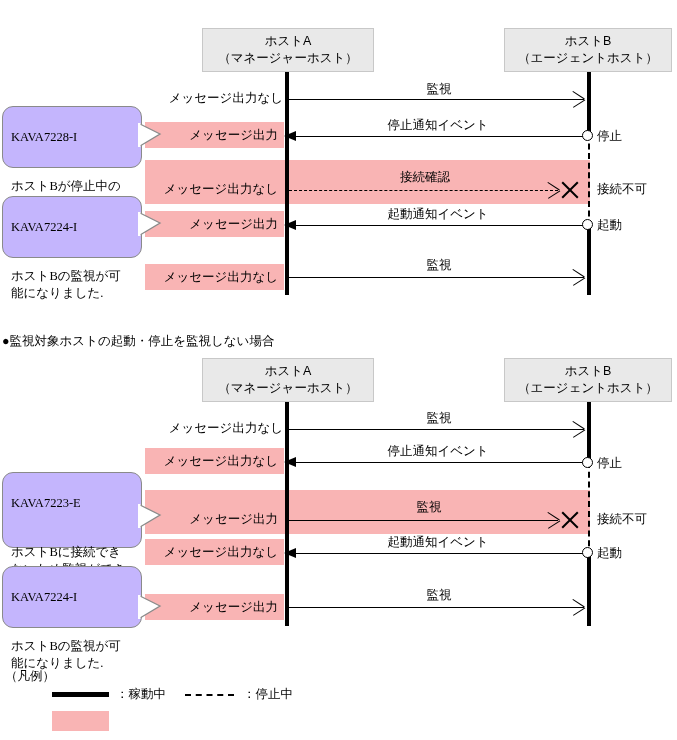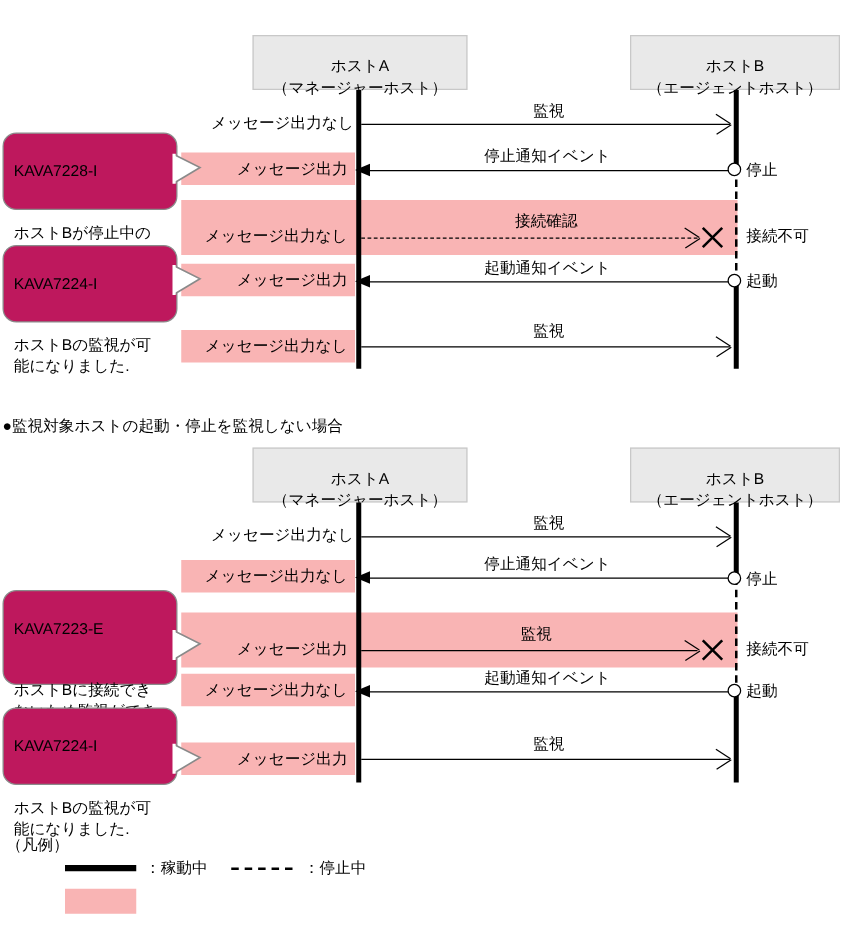--- a/index.html
+++ b/index.html
@@ -33,21 +33,21 @@
 
   
   .actor-box {
     position: absolute;
     background: #e9e9e9;
     border: 1px solid #c8c8c8;
     box-sizing: border-box;
     text-align: center;
     font-size: 12.5px;
     line-height: 17px;
-    padding-top: 16px;
+    padding-top: 4px;
     white-space: nowrap;
   }
   .actor-box .l2 { display: block; }
 
   
   .lifeline-solid {
     position: absolute;
     width: 4px;
     background: #000000;
   }
@@ -147,28 +147,29 @@
     width: 0;
     height: 22px;
     border-left: 2.6px solid #000000;
   }
   .xmark::before { transform: rotate(45deg); }
   .xmark::after  { transform: rotate(-45deg); }
 
   
   .callout {
     position: absolute;
-    background: #be185d;
+    background: #c4b5fd;
     border: 1.3px solid #8a8a8a;
     border-radius: 11px;
     box-sizing: border-box;
     font-size: 12.5px;
     line-height: 16.5px;
     padding: 5px 7px 4px 8px;
     white-space: pre-line;
+    font-family: Liberation Serif, serif;
   }
 
   
   .legend-title { font-size: 12.5px; line-height: 15px; }
   .legend-solid {
     position: absolute;
     height: 5px;
     background: #000000;
   }
   .legend-dashed {
@@ -218,21 +219,21 @@
   <div class="vhead" style="left:573px; top:91px;"></div>
 
   <div class="msg-label on-band" style="left:0px; top:128px; width:284px;">メッセージ出力</div>
   <div class="arrow-caption" style="left:289px; top:118px; width:298px;">停止通知イベント</div>
   <div class="arrow-line" style="left:293px; top:136px; width:295px;"></div>
   <div class="arrow-head-left" style="left:284px; top:131px;"></div>
   <div class="state-dot" style="left:582px; top:130px;"></div>
   <div class="state-label" style="left:597px; top:129px;">停止</div>
 
   <div class="msg-label on-band" style="left:0px; top:182px; width:284px;">メッセージ出力なし</div>
-  <div class="arrow-caption" style="left:297px; top:170px; width:280px;">接続確認</div>
+  <div class="arrow-caption" style="left:285px; top:170px; width:280px;">接続確認</div>
   <div class="arrow-line dashed" style="left:289px; top:190px; width:269px;"></div>
   <div class="vhead" style="left:548px; top:182px;"></div>
   <div class="xmark" style="left:558px; top:179px;"></div>
   <div class="state-label" style="left:597px; top:182px;">接続不可</div>
 
   <div class="msg-label on-band" style="left:0px; top:217px; width:284px;">メッセージ出力</div>
   <div class="arrow-caption" style="left:289px; top:207px; width:298px;">起動通知イベント</div>
   <div class="arrow-line" style="left:293px; top:225px; width:290px;"></div>
   <div class="arrow-head-left" style="left:284px; top:220px;"></div>
   <div class="state-dot" style="left:582px; top:219px;"></div>

